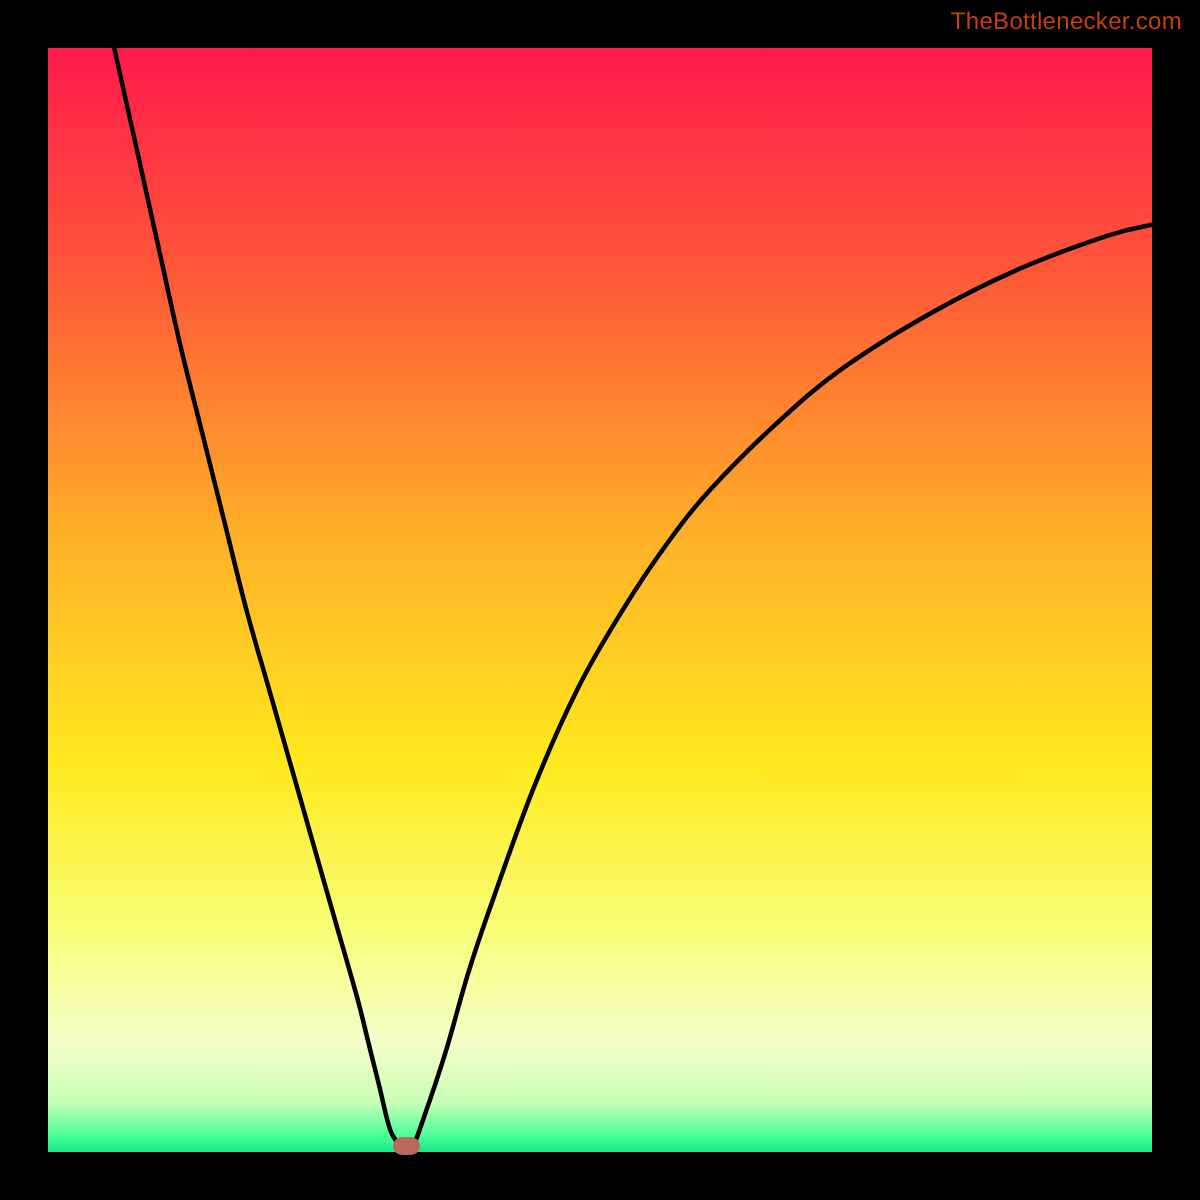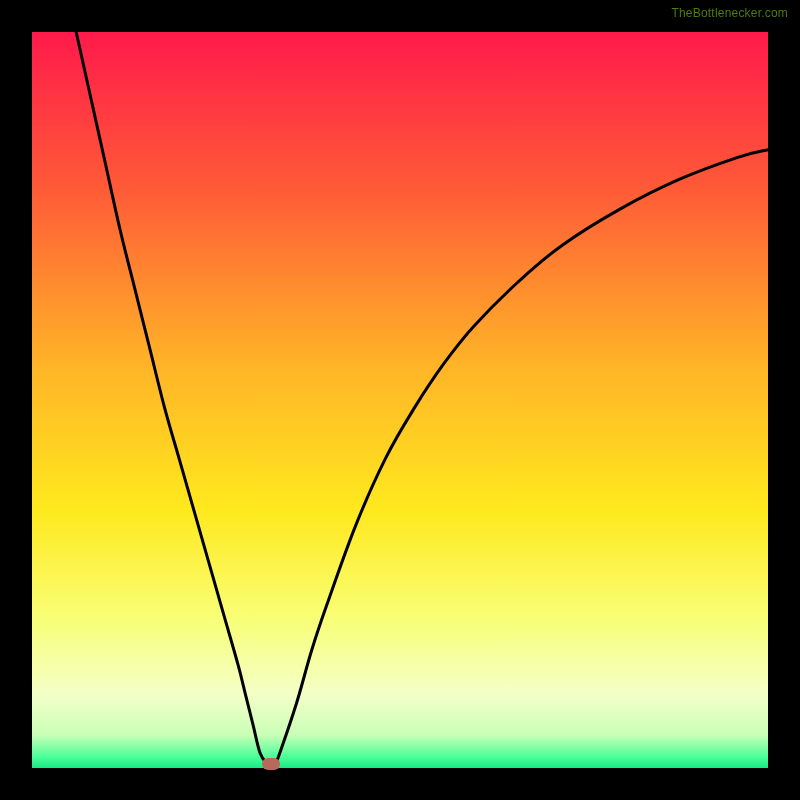--- a/index.html
+++ b/index.html
@@ -26,22 +26,22 @@
     height: 736px;
   }
   .plot svg {
     display: block;
   }
   .watermark {
     position: absolute;
     top: 6px;
     right: 12px;
     font-family: Arial, Helvetica, sans-serif;
-    font-size: 12px;
-    color: #4d7c0f;
+    font-size: 16px;
+    color: #c2410c;
     letter-spacing: 0.2px;
     user-select: none;
   }
   .marker {
     position: absolute;
     width: 18px;
     height: 12px;
     border-radius: 6px;
     transform: translate(-50%, -50%);
   }

